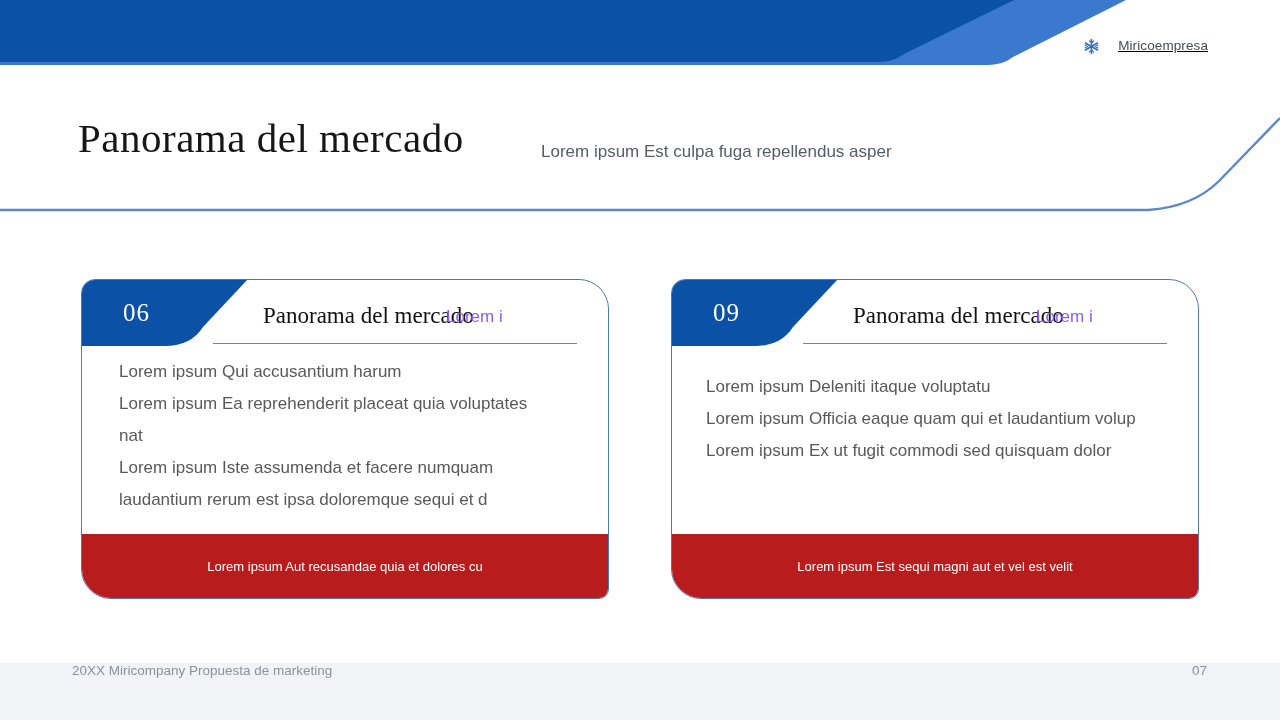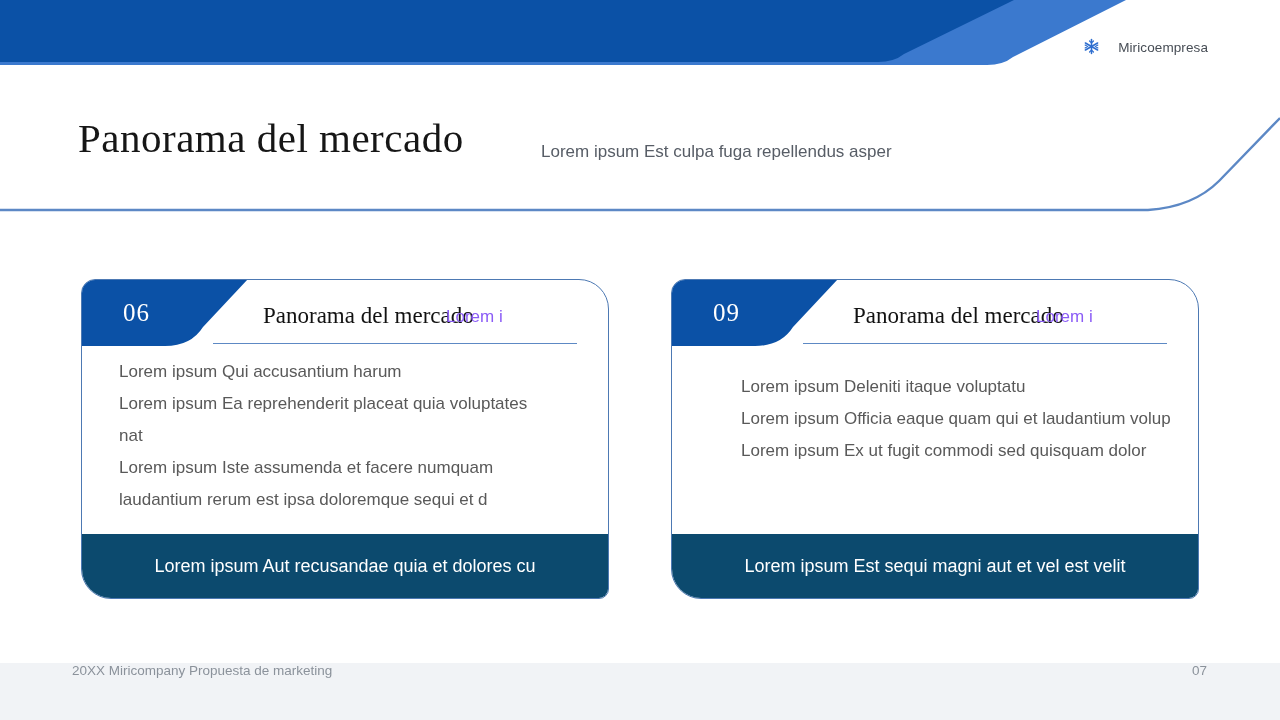--- a/index.html
+++ b/index.html
@@ -2,21 +2,21 @@
 <html><head>
 <meta charset="utf-8">
 <style>
   html,body{margin:0;padding:0;}
   body{
     width:1280px;height:720px;position:relative;overflow:hidden;
     background:#ffffff;font-family:"Liberation Sans",sans-serif;
   }
   
   .top-band{position:absolute;top:0;left:0;width:1280px;height:70px;}
-  .logo{position:absolute;top:38px;right:72px;display:flex;align-items:flex-end;gap:18px;}
+  .logo{position:absolute;top:38px;right:72px;display:flex;align-items:flex-start;gap:18px;text-decoration:underline;}
   .logo-icon{width:17px;height:17px;display:block;}
   .logo-text{font-size:13.5px;color:#474d55;letter-spacing:.1px;}
   
   .page-title{
     position:absolute;left:78px;top:114px;margin:0;
     font-family:"Liberation Serif",serif;font-weight:400;
     font-size:41px;color:#161616;letter-spacing:.5px;
   }
   .page-subtitle{position:absolute;left:541px;top:142px;font-size:17px;color:#575d66;}
   .divider{position:absolute;top:108px;left:0;width:1280px;height:112px;pointer-events:none;}
@@ -38,24 +38,24 @@
     position:absolute;left:181px;top:23px;margin:0;white-space:nowrap;
     font-family:"Liberation Serif",serif;font-weight:400;font-size:23px;color:#121212;
   }
   .card-title-overlay{
     position:absolute;left:364px;top:27px;white-space:nowrap;
     font-size:17px;color:#8b5cf6;
   }
   .card-underline{position:absolute;left:131px;top:63px;width:364px;height:1px;background:#5d89c4;}
   .card-body{flex:1;padding:6px 56px 0 37px;color:#595959;font-size:17px;line-height:32px;}
   .card--2 .card-body{padding-top:21px;padding-left:34px;}
-  .card--2 .card-body p{white-space:nowrap;margin-left:35px;}
+  .card--2 .card-body p{white-space:nowrap;}
   .card-body p{margin:0;}
   .card-footer{
-    flex:none;height:64px;background:#0c4a6e;color:#ffffff;font-size:18px;
+    flex:none;height:64px;background:#b91c1c;color:#ffffff;font-size:13px;
     display:flex;align-items:center;justify-content:center;text-align:center;
   }
   
   .slide-footer{
     position:absolute;left:0;bottom:0;width:1280px;height:57px;background:#f1f3f6;
     display:flex;justify-content:space-between;
     box-sizing:border-box;padding:0 73px 0 72px;
     font-size:13.5px;color:#8b929b;
   }
 </style>

